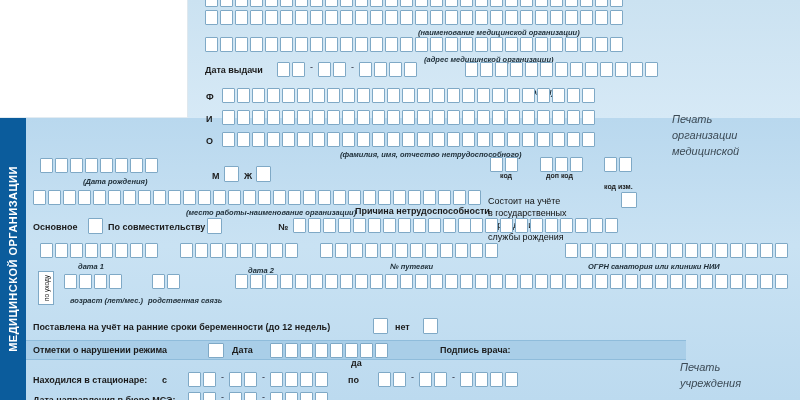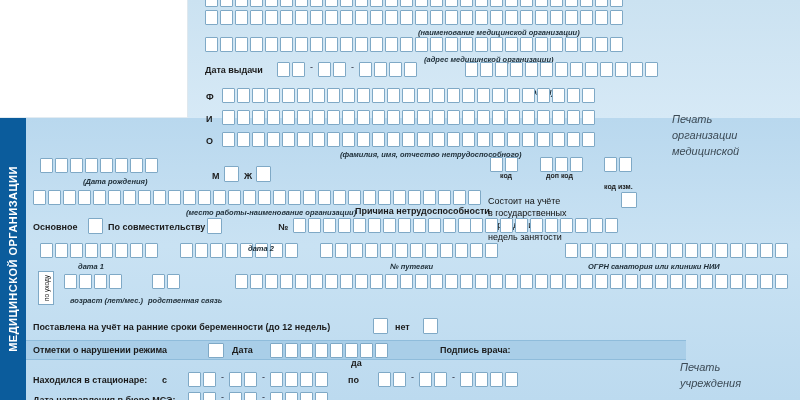--- a/index.html
+++ b/index.html
@@ -410,21 +410,21 @@
       <div class="cell"></div>
       <div class="cell"></div>
       <div class="cell"></div>
   </div>
   <div class="lbl it" style="left:186px; top:208px;">(место работы-наименование организации)</div>
 
   <div class="multiline" style="left:488px; top:195px; width:180px;">
     <div>Состоит на учёте</div>
     <div>в государственных</div>
     <div>учреждениях</div>
-    <div>недель занятости</div>
+    <div>службы рождения</div>
   </div>
   <div class="box-sq" style="left:621px; top:192px; width:16px; height:16px;"></div>
 
   <div class="lbl md" style="left:33px; top:222px;">Основное</div>
   <div class="box-sq" style="left:88px; top:218px; width:15px; height:16px;"></div>
   <div class="lbl md" style="left:108px; top:222px;">По совместительству</div>
   <div class="box-sq" style="left:207px; top:218px; width:15px; height:16px;"></div>
   <div class="lbl md" style="left:278px; top:222px;">№</div>
   <div class="cells" style="left:293px; top:218px;">
     <div class="cell"></div>
@@ -468,21 +468,21 @@
   <div class="cells" style="left:180px; top:243px;">
     <div class="cell"></div>
       <div class="cell"></div>
       <div class="cell"></div>
       <div class="cell"></div>
       <div class="cell"></div>
       <div class="cell"></div>
       <div class="cell"></div>
       <div class="cell"></div>
   </div>
-  <div class="lbl it" style="left:248px; top:244px;">дата 2</div>
+  <div class="lbl it" style="left:248px; top:266px;">дата 2</div>
 
   <div class="cells" style="left:320px; top:243px;">
     <div class="cell"></div>
       <div class="cell"></div>
       <div class="cell"></div>
       <div class="cell"></div>
       <div class="cell"></div>
       <div class="cell"></div>
       <div class="cell"></div>
       <div class="cell"></div>

